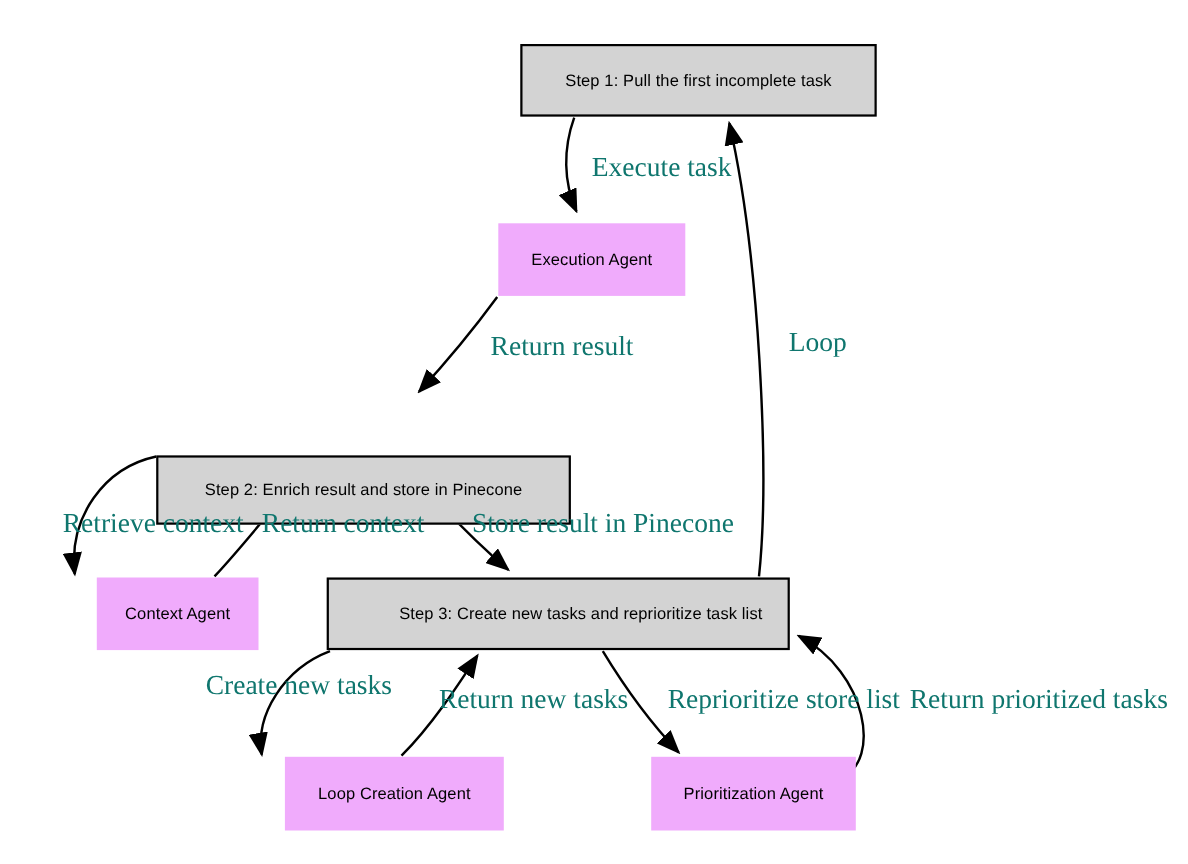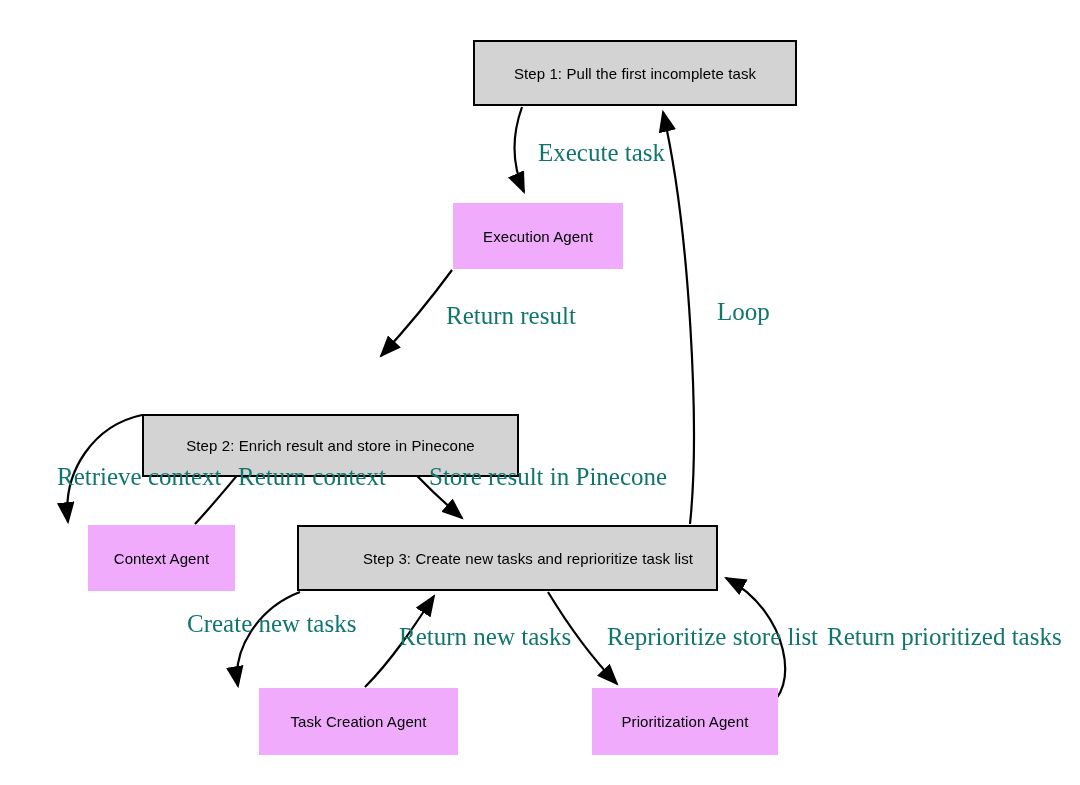--- a/index.html
+++ b/index.html
@@ -104,21 +104,21 @@
 
   <div class="node node-agent" style="left:76px; top:525px; width:147px; height:66px;">
     <span>Context Agent</span>
   </div>
 
   <div class="node node-step" style="left:297px; top:525px; width:421px; height:66px;padding-left:41px;">
     <span>Step 3: Create new tasks and reprioritize task list</span>
   </div>
 
   <div class="node node-agent" style="left:247px; top:688px; width:199px; height:67px;">
-    <span>Task Creation Agent</span>
+    <span>Loop Creation Agent</span>
   </div>
 
   <div class="node node-agent" style="left:580px; top:688px; width:186px; height:67px;">
     <span>Prioritization Agent</span>
   </div>
 
   <div class="edge-label" style="left:538px; top:140px;">
     <span>Execute task</span>
   </div>
 

